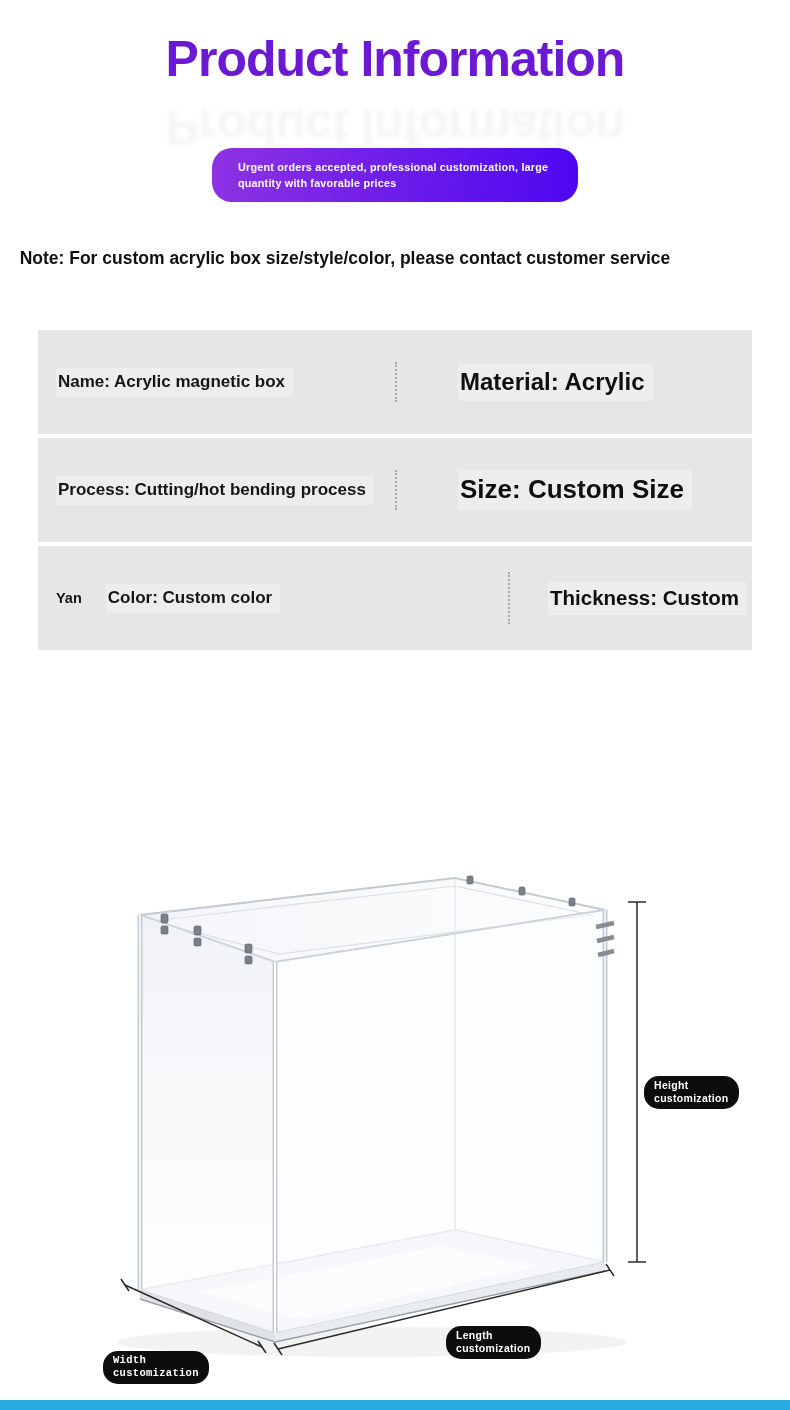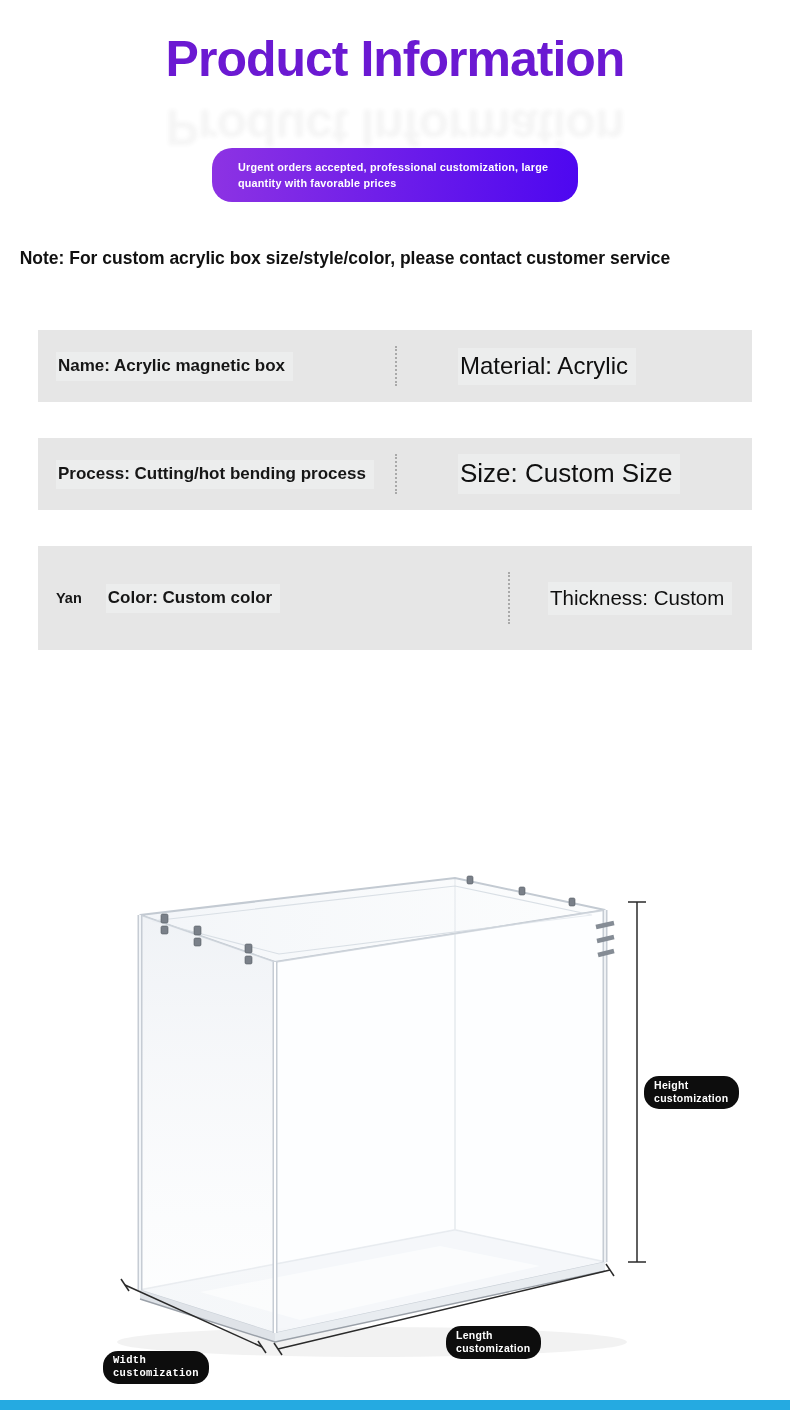--- a/index.html
+++ b/index.html
@@ -26,41 +26,41 @@
     display:flex; align-items:center; justify-content:center; line-height:1.5;
     letter-spacing:0.2px;
   }
   
   .note-top{
     position:absolute; top:248px; left:0; width:690px; text-align:center;
     font-size:17.5px; font-weight:bold; color:#111111;
   }
   
   .spec-row{
-    position:absolute; left:38px; width:714px; height:72px;
+    position:absolute; left:38px; width:714px; height:104px;
     background:var(--row-bg,#e6e6e6);
   }
   .spec-row.r1{top:330px;}
   .spec-row.r2{top:438px;}
   .spec-row.r3{top:546px; height:104px;}
   .spec-left{
     position:absolute; left:18px; top:0; height:100%;
     display:flex; align-items:center; font-size:17px; font-weight:bold; color:#161616;
   }
   .spec-prefix{font-size:14.5px; font-weight:bold; color:#161616; margin-right:24px;}
   .hl{background:#eceded; padding:4px 8px 5px 2px;}
   .spec-divider{
     position:absolute; top:50%; transform:translateY(-50%);
     height:40px; border-left:2px dotted #a9a9a9;
   }
   .r1 .spec-divider, .r2 .spec-divider{left:357px;}
   .r3 .spec-divider{left:470px; height:52px;}
   .spec-right{
     position:absolute; top:0; height:100%;
-    display:flex; align-items:center; font-weight:normal; color:#0f0f0f;
+    display:flex; align-items:center; font-weight:bold; color:#0f0f0f;
   }
   .r1 .spec-right{left:420px; font-size:24px;}
   .r2 .spec-right{left:420px; font-size:26px;}
   .r3 .spec-right{left:510px; font-size:20.5px;}
   
   .note-warning{
     position:absolute; top:692px; left:42px; width:715px;
     font-size:19.5px; font-weight:bold; line-height:1.15; color:var(--warning,#e60d0d);
   }
   

